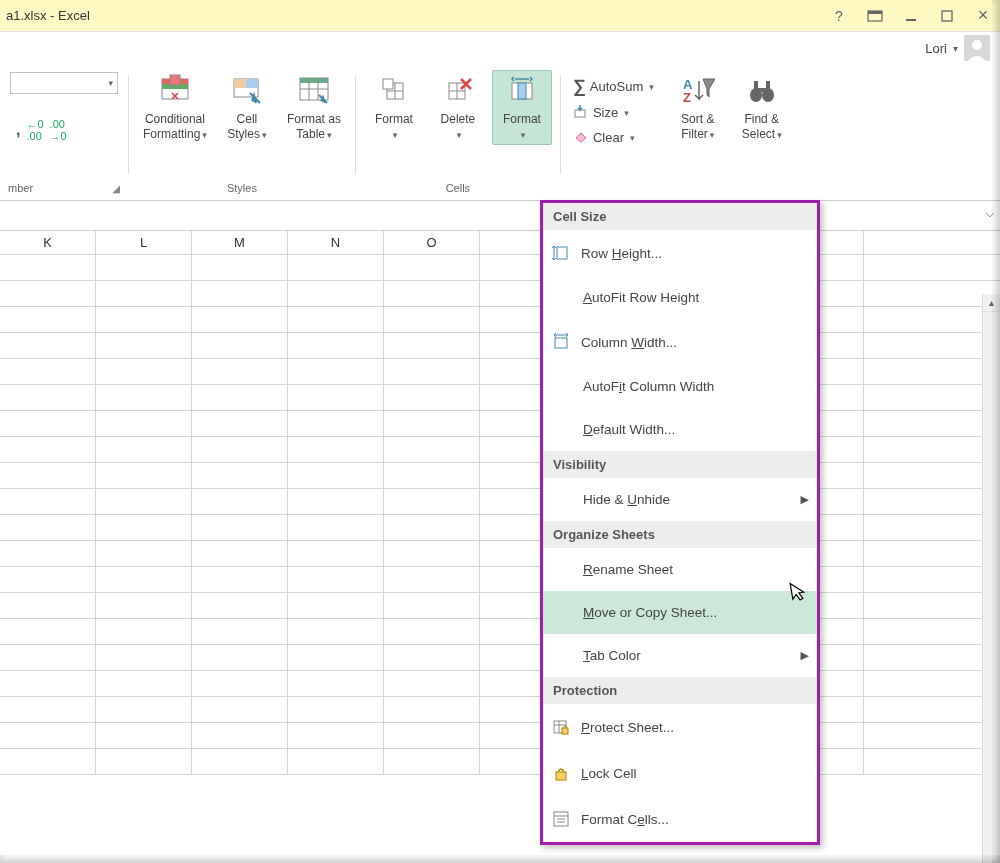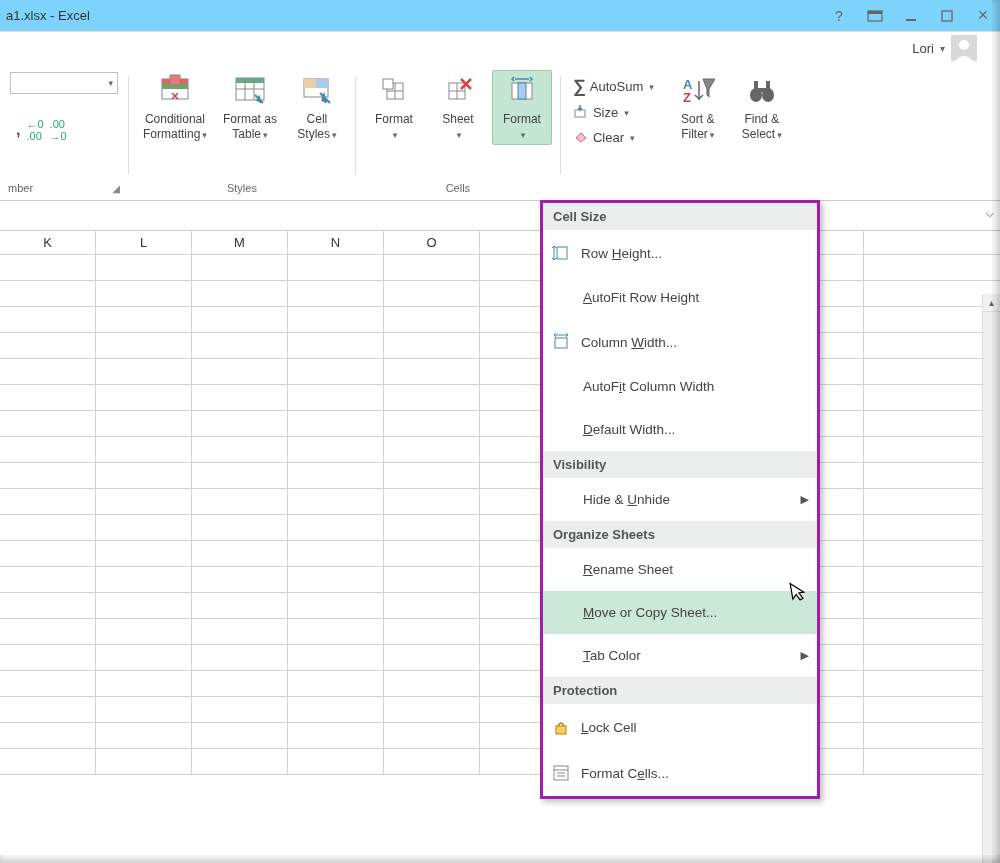--- a/index.html
+++ b/index.html
@@ -1,23 +1,23 @@
 <!DOCTYPE html>
 <html><head>
   <meta charset="utf-8">
   <style>
     * { margin: 0; padding: 0; box-sizing: border-box; font-family: 'Segoe UI', Tahoma, sans-serif; }
     body { background: #fff; width: 1000px; height: 863px; overflow: hidden; position: relative; }
     
-    .titlebar { height: 32px; background: #7dd3fc; display: flex; align-items: center; padding: 0 6px; border-bottom: 1px solid #e0e0e0; }
+    .titlebar { height: 32px; background: #fef9c3; display: flex; align-items: center; padding: 0 6px; border-bottom: 1px solid #e0e0e0; }
     .title-text { font-size: 13px; color: #333; }
     .titlebar-right { margin-left: auto; display: flex; align-items: center; gap: 14px; }
     .titlebar-btn { width: 22px; height: 22px; display: flex; align-items: center; justify-content: center; color: #666; font-size: 14px; cursor: pointer; }
     
-    .user-row { height: 32px; display: flex; align-items: center; justify-content: flex-end; padding-right: 23px; gap: 6px; background: #fff; }
+    .user-row { height: 32px; display: flex; align-items: center; justify-content: flex-end; padding-right: 10px; gap: 6px; background: #fff; }
     .user-name { font-size: 13px; color: #444; }
     .user-avatar { width: 26px; height: 26px; background: #d0d0d0; }
     
     .ribbon { background: #fff; padding: 6px 0 0 0; display: flex; border-bottom: 1px solid #ccc; position: relative; }
     .ribbon-group { display: flex; flex-direction: column; align-items: center; padding: 0 8px; position: relative; }
     .ribbon-group-content { display: flex; align-items: flex-start; gap: 4px; min-height: 108px; }
     .ribbon-group-label { font-size: 11px; color: #666; padding: 4px 0 6px 0; text-align: center; width: 100%; }
     .ribbon-separator { width: 1px; background: #ddd; margin: 6px 0 26px 0; }
     .ribbon-btn-large { display: flex; flex-direction: column; align-items: center; padding: 2px 6px; cursor: pointer; min-width: 60px; }
     .ribbon-btn-large .icon-box { width: 36px; height: 36px; margin-bottom: 4px; display:flex; align-items:center; justify-content:center; }
@@ -137,41 +137,41 @@
               <rect x="12" y="2" width="10" height="10" fill="#e77" stroke="#888"></rect>
               <line x1="14" y1="20" x2="20" y2="26" stroke="#c44" stroke-width="1.5"></line>
               <line x1="20" y1="20" x2="14" y2="26" stroke="#c44" stroke-width="1.5"></line>
             </svg>
         </div>
         <div class="ribbon-btn-label"><span>Conditional<br>Formatting</span><span class="dropdown-arrow">▾</span></div>
       </div>
       <div class="ribbon-btn-large">
         <div class="icon-box">
           <svg width="34" height="34">
+              <rect x="4" y="6" width="24" height="18" fill="#fff" stroke="#888"></rect>
+              <rect x="4" y="6" width="12" height="9" fill="#eca"></rect>
+              <rect x="16" y="6" width="12" height="9" fill="#ace"></rect>
+              <path d="M20 20 L30 30 M26 30 L24 22 L22 28" stroke="#48a" stroke-width="2" fill="#48a"></path>
+            </svg>
+        </div>
+        <div class="ribbon-btn-label"><span>Cell<br>Styles</span><span class="dropdown-arrow">▾</span></div>
+      </div>
+      <div class="ribbon-btn-large">
+        <div class="icon-box">
+          <svg width="34" height="34">
               <rect x="3" y="5" width="28" height="22" fill="#fff" stroke="#888"></rect>
               <rect x="3" y="5" width="28" height="5" fill="#6a8"></rect>
               <line x1="12" y1="5" x2="12" y2="27" stroke="#888"></line>
               <line x1="21" y1="5" x2="21" y2="27" stroke="#888"></line>
               <line x1="3" y1="16" x2="31" y2="16" stroke="#888"></line>
               <path d="M22 22 L30 30 M28 30 L26 24 L24 28" stroke="#48a" stroke-width="2" fill="#48a"></path>
             </svg>
         </div>
         <div class="ribbon-btn-label"><span>Format as<br>Table</span><span class="dropdown-arrow">▾</span></div>
       </div>
-      <div class="ribbon-btn-large">
-        <div class="icon-box">
-          <svg width="34" height="34">
-              <rect x="4" y="6" width="24" height="18" fill="#fff" stroke="#888"></rect>
-              <rect x="4" y="6" width="12" height="9" fill="#eca"></rect>
-              <rect x="16" y="6" width="12" height="9" fill="#ace"></rect>
-              <path d="M20 20 L30 30 M26 30 L24 22 L22 28" stroke="#48a" stroke-width="2" fill="#48a"></path>
-            </svg>
-        </div>
-        <div class="ribbon-btn-label"><span>Cell<br>Styles</span><span class="dropdown-arrow">▾</span></div>
-      </div>
     </div>
     <div class="ribbon-group-label">Styles</div>
   </div>
 
   <div class="ribbon-separator"></div>
 
   <div class="ribbon-group">
     <div class="ribbon-group-content">
       <div class="ribbon-btn-large">
         <div class="icon-box">
@@ -187,21 +187,21 @@
       <div class="ribbon-btn-large">
         <div class="icon-box">
           <svg width="30" height="30">
               <rect x="6" y="8" width="16" height="16" fill="#fff" stroke="#888"></rect>
               <line x1="6" y1="16" x2="22" y2="16" stroke="#888"></line>
               <line x1="14" y1="8" x2="14" y2="24" stroke="#888"></line>
               <line x1="18" y1="4" x2="28" y2="14" stroke="#d44" stroke-width="2.5"></line>
               <line x1="28" y1="4" x2="18" y2="14" stroke="#d44" stroke-width="2.5"></line>
             </svg>
         </div>
-        <div class="ribbon-btn-label"><span>Sheet</span><br><span class="dropdown-arrow">▾</span></div>
+        <div class="ribbon-btn-label"><span>Delete</span><br><span class="dropdown-arrow">▾</span></div>
       </div>
       <div class="ribbon-btn-large format-active">
         <div class="icon-box">
           <svg width="30" height="30">
               <rect x="5" y="8" width="20" height="16" fill="#fff" stroke="#888"></rect>
               <rect x="11" y="8" width="8" height="16" fill="#ace" stroke="#48a"></rect>
               <line x1="8" y1="4" x2="22" y2="4" stroke="#48a" stroke-width="1.5"></line>
               <polyline points="7,2 5,4 7,6" fill="none" stroke="#48a" stroke-width="1.5"></polyline>
               <polyline points="23,2 25,4 23,6" fill="none" stroke="#48a" stroke-width="1.5"></polyline>
             </svg>
@@ -562,20 +562,32 @@
     <span><u class="m">M</u>ove or Copy Sheet...</span>
   </div>
   <div class="menu-item mi-indent">
     <span><u class="m">T</u>ab Color</span>
     <span class="submenu-arrow">▶</span>
   </div>
   <div class="menu-section-hdr">Protection</div>
   <div class="menu-item">
     <span class="menu-icon">
       <svg width="18" height="18">
+          <rect x="2" y="3" width="12" height="12" fill="#fff" stroke="#888"></rect>
+          <line x1="2" y1="7" x2="14" y2="7" stroke="#888"></line>
+          <line x1="7" y1="3" x2="7" y2="15" stroke="#888"></line>
+          <rect x="10" y="10" width="6" height="6" fill="#fc6" stroke="#a80"></rect>
+          <path d="M11 10 Q13 6 15 10" fill="none" stroke="#a80"></path>
+        </svg>
+    </span>
+    <span><u class="m">P</u>rotect Sheet...</span>
+  </div>
+  <div class="menu-item">
+    <span class="menu-icon">
+      <svg width="18" height="18">
           <rect x="4" y="8" width="10" height="8" fill="#fc6" stroke="#a80"></rect>
           <path d="M6 8 Q9 2 12 8" fill="none" stroke="#a80" stroke-width="1.5"></path>
         </svg>
     </span>
     <span><u class="m">L</u>ock Cell</span>
   </div>
   <div class="menu-item">
     <span class="menu-icon">
       <svg width="18" height="18">
           <rect x="2" y="2" width="14" height="14" fill="#fff" stroke="#888"></rect>

